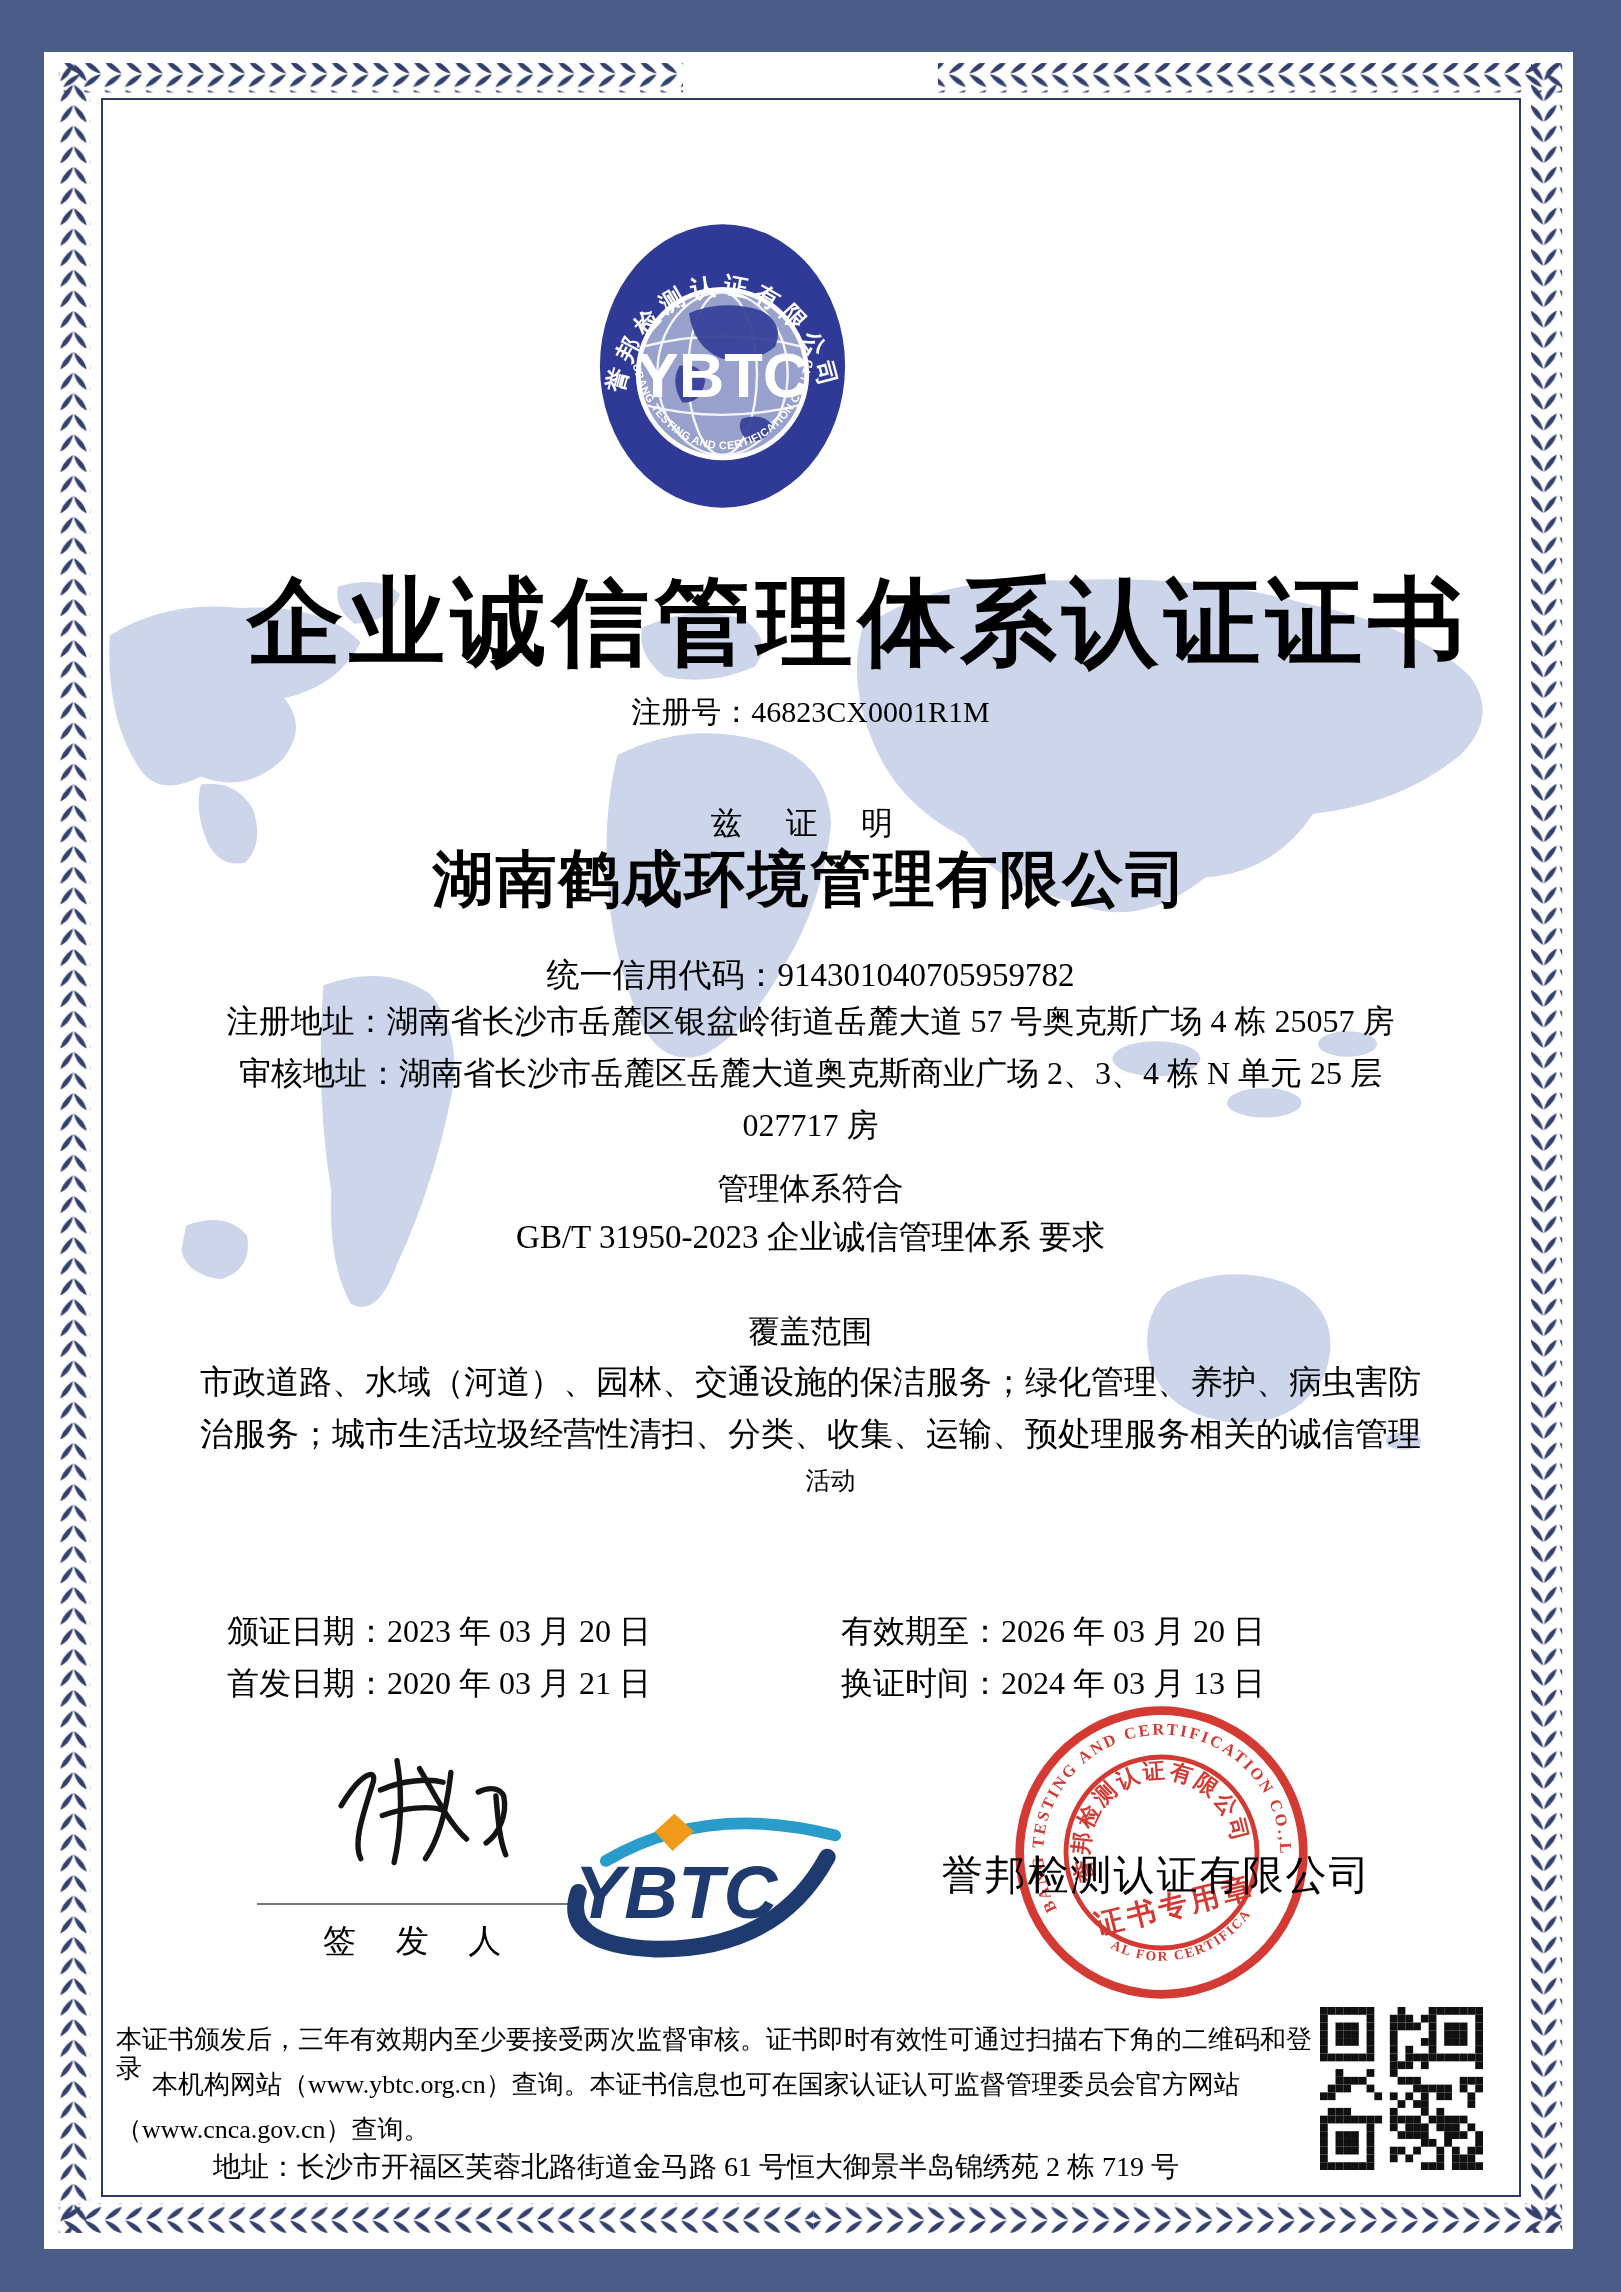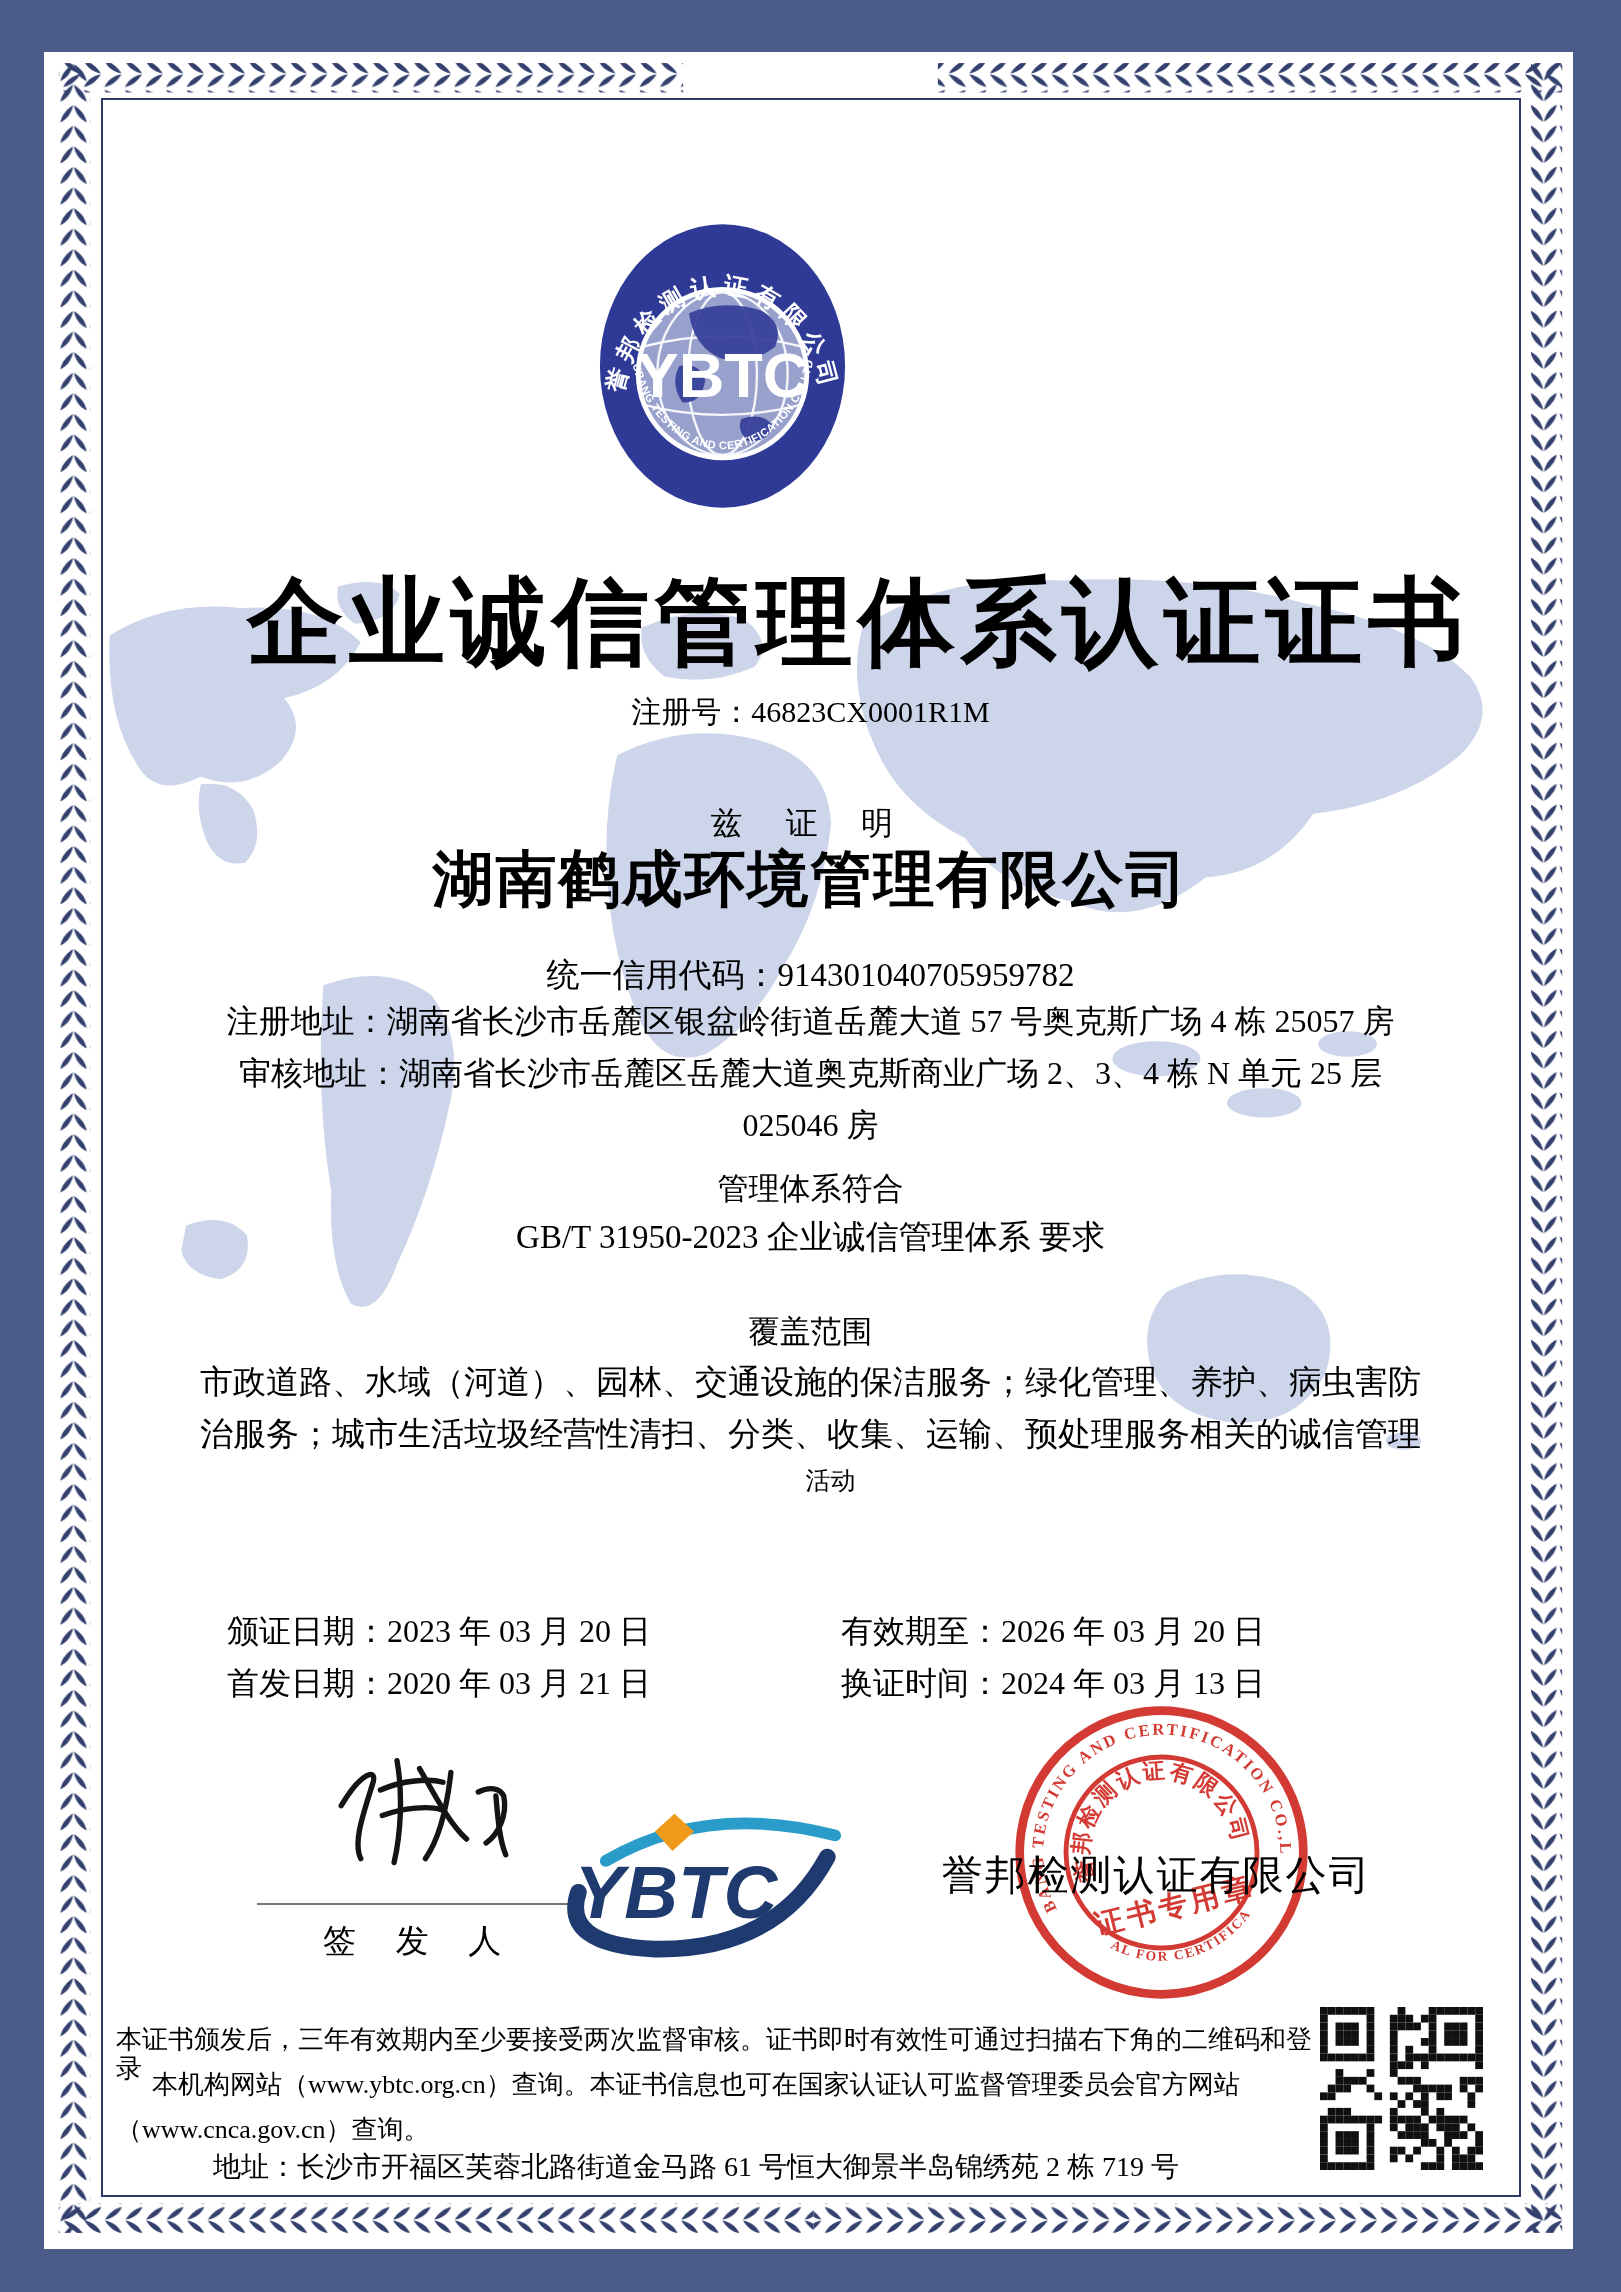--- a/index.html
+++ b/index.html
@@ -127,21 +127,21 @@
     </text>
   </svg>
 
   <div class="abs ctr" id="title">企业诚信管理体系认证证书</div>
   <div class="abs ctr" id="regno">注册号：46823CX0001R1M</div>
   <div class="abs ctr" id="certify">兹 证 明</div>
   <div class="abs ctr" id="company">湖南鹤成环境管理有限公司</div>
   <div class="abs ctr" id="credit">统一信用代码：914301040705959782</div>
   <div class="abs ctr" id="addr1">注册地址：湖南省长沙市岳麓区银盆岭街道岳麓大道 57 号奥克斯广场 4 栋 25057 房</div>
   <div class="abs ctr" id="addr2">审核地址：湖南省长沙市岳麓区岳麓大道奥克斯商业广场 2、3、4 栋 N 单元 25 层</div>
-  <div class="abs ctr" id="addr3">025046 房</div>
+  <div class="abs ctr" id="addr3">027717 房</div>
 
   <div class="abs ctr" id="stdhead">管理体系符合</div>
   <div class="abs ctr" id="stdline">GB/T 31950-2023 企业诚信管理体系 要求</div>
 
   <div class="abs ctr" id="scopehead">覆盖范围</div>
   <div class="abs ctr" id="scope1">市政道路、水域（河道）、园林、交通设施的保洁服务；绿化管理、养护、病虫害防</div>
   <div class="abs ctr" id="scope2">治服务；城市生活垃圾经营性清扫、分类、收集、运输、预处理服务相关的诚信管理</div>
   <div class="abs ctr" id="scope3">活动</div>
 
   <div class="abs" id="dates-left">

